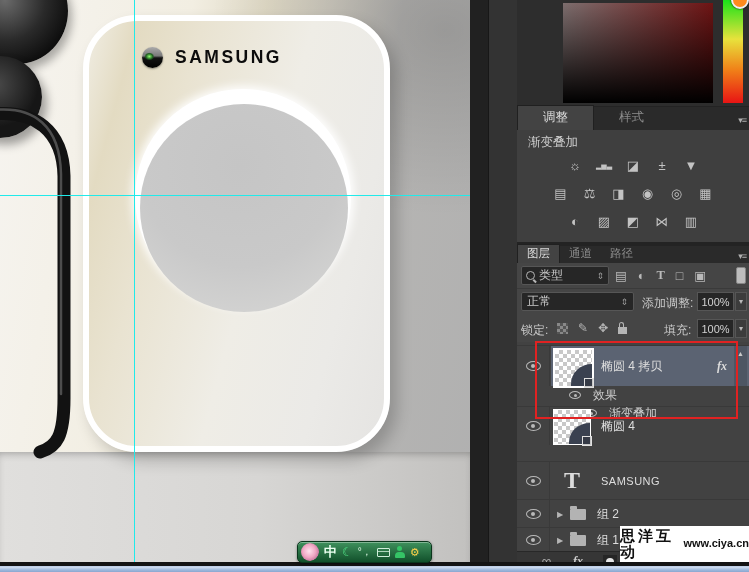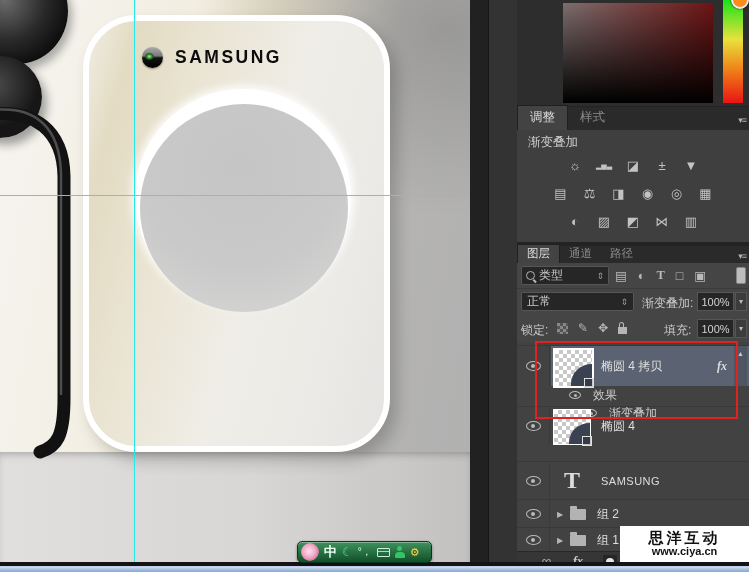--- a/index.html
+++ b/index.html
@@ -49,21 +49,21 @@
     background:linear-gradient(to bottom, rgba(0,0,0,0) 0%, #000 100%),
                linear-gradient(to right, #7d6e6e 0%, #6e1414 100%);}
   #hue-bar{left:206px;top:0;width:20px;height:103px;
     background:linear-gradient(to bottom,#19e219 0%, #e8e23c 38%, #f08018 68%, #e81414 100%);}
   #hue-knob{left:214px;top:-9px;width:18px;height:18px;border-radius:50%;background:#ff8a1e;
     border:2px solid #f0f0f0;box-shadow:0 0 2px #000;box-sizing:border-box;}
 
   .tabbar{background:#2a2a2a;display:flex;align-items:flex-end;}
   #adj-tabs{left:0;top:107px;width:232px;height:23px;}
   #layers-tabs{left:0;top:246px;width:232px;height:17px;}
-  .tab{padding:3px 12px 4px;font-size:12.5px;cursor:default;}
+  .tab{padding:3px 25px 4px;font-size:12.5px;cursor:default;}
   #layers-tabs .tab{padding:1px 9px 2px;font-size:11.5px;}
   .tab.active{background:#434343;color:#dcdcdc;border:1px solid #202020;border-bottom:none;}
   .tab.inactive{color:#8d8d8d;}
   .panel-menu{position:absolute;right:3px;color:#b0b0b0;font-size:9px;letter-spacing:-1px;}
 
   #adj-body{left:0;top:130px;width:232px;height:112px;background:#3f3f3f;}
   #add-label{position:absolute;left:11px;top:4px;font-size:12.5px;color:#cdcdcd;}
   .icon-row{position:absolute;left:0;width:232px;display:flex;justify-content:center;gap:9px;}
   #adj-row1{top:27px;} #adj-row2{top:55px;} #adj-row3{top:83px;}
   .adj-icon{width:20px;height:17px;display:flex;align-items:center;justify-content:center;
@@ -153,21 +153,21 @@
     font-style:italic;font-weight:bold;font-size:12px;color:#cfcfcf;}
   .fx-bottom .caret-d{font-size:6px;vertical-align:bottom;}
   .circle-btn{position:absolute;left:86px;top:3px;width:14px;height:13px;background:#262626;
     display:flex;align-items:center;justify-content:center;}
   .circle-btn span{width:8px;height:8px;border-radius:50%;background:#e6e6e6;}
 
   #highlight-box{left:535px;top:341px;width:203px;height:78px;border:2px solid #e02222;box-sizing:border-box;z-index:30;}
 
   
   #watermark{left:620px;top:526px;width:129px;height:36px;background:#ffffff;z-index:50;
-    display:flex;flex-direction:column;align-items:center;justify-content:center;line-height:1.05;}
+    display:flex;flex-direction:row;align-items:center;justify-content:center;line-height:1.05;}
   #wm1{font-weight:bold;font-size:15px;letter-spacing:3px;color:#111;}
   #wm2{font-weight:bold;font-size:11px;color:#111;}
 
   #ime{left:297px;top:541px;width:135px;height:22px;border-radius:5px;z-index:45;
     background:linear-gradient(#3f915d,#11502b);border:1px solid #0a361c;
     box-shadow:inset 0 1px 0 rgba(255,255,255,0.35), 0 1px 3px rgba(0,0,0,0.4);
     display:flex;align-items:center;gap:5px;padding:0 6px;box-sizing:border-box;}
   .flower{width:18px;height:18px;margin-left:-3px;border-radius:50%;
     background:radial-gradient(circle at 45% 45%, #ffe2ee 0%, #f0a8c4 45%, #cf7fa5 68%, rgba(207,127,165,0) 74%);}
   .ime-zh{font-weight:bold;font-size:13px;color:#eafff0;}
@@ -273,21 +273,21 @@
         <span class="f-icon">▣</span>
       </div>
       <span id="filter-toggle"></span>
     </div>
 
     <div id="blend-row" class="abs panelrow">
       <div id="blend-box" class="drop">
         <span>正常</span>
         <span class="caret-ud">⇕</span>
       </div>
-      <span class="rowlabel" id="opacity-label">渐变叠加:</span>
+      <span class="rowlabel" id="opacity-label">添加调整:</span>
       <div class="val-box" id="opacity-box">100%</div>
       <div class="arrow-btn" id="opacity-arrow">
         <span class="caret-d">▾</span>
       </div>
     </div>
 
     <div id="lock-row" class="abs panelrow">
       <span class="rowlabel" id="lock-label">锁定:</span>
       <div id="lock-icons">
         <span class="checker-sm"></span>

